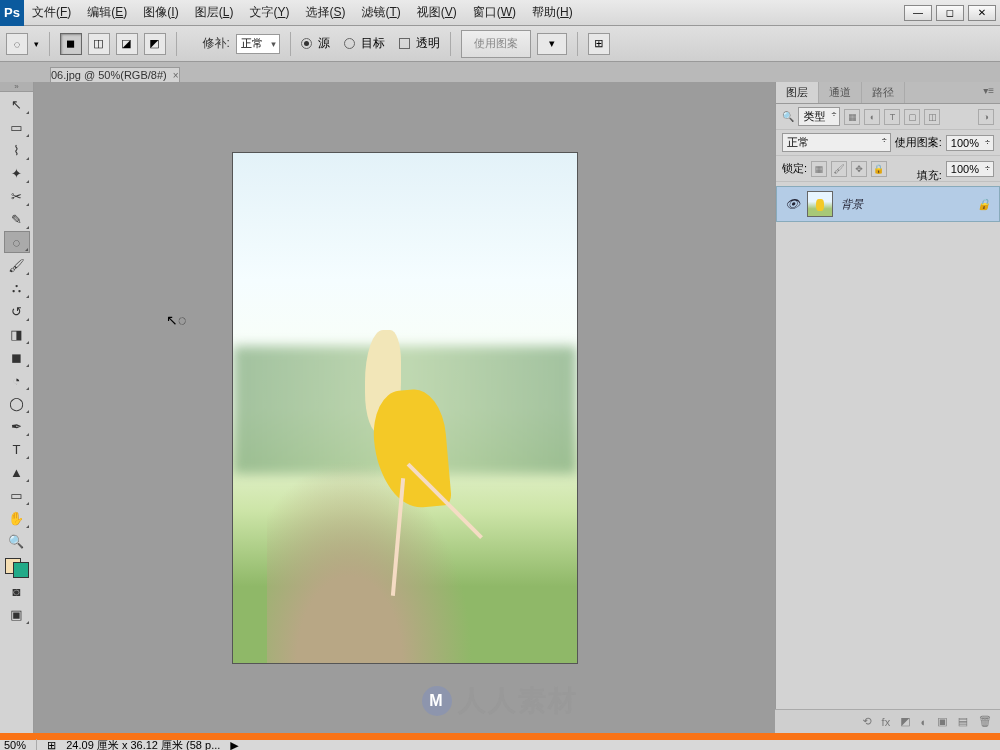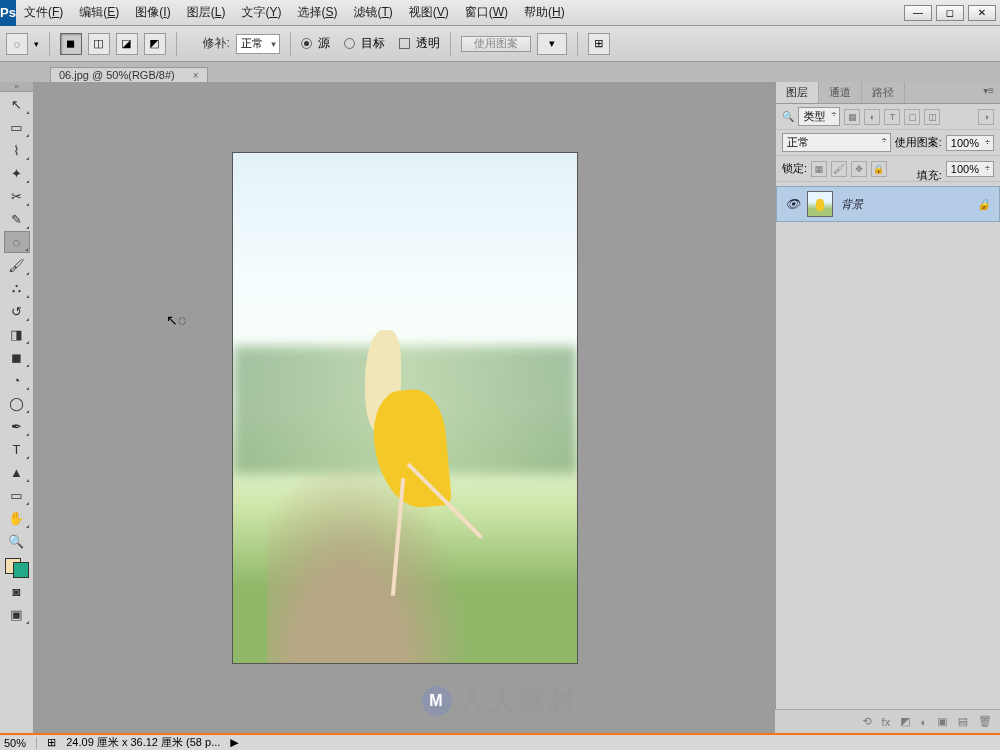--- a/index.html
+++ b/index.html
@@ -1,41 +1,41 @@
 <!DOCTYPE html>
 <html><head>
 <meta charset="utf-8">
 <style>
 * { margin: 0; padding: 0; box-sizing: border-box; font-family: "Microsoft YaHei", sans-serif; }
 body { width: 1000px; height: 750px; overflow: hidden; background: #535353; position: relative; }
 
 
 .menubar { height: 26px; background: linear-gradient(#eaeaea, #d8d8d8); display: flex; align-items: center; border-bottom: 1px solid #999; font-size: 12px; }
-.ps-logo { width: 16px; height: 26px; background: #0b5a9e; color: #fff; display: flex; align-items: center; justify-content: center; font-weight: bold; font-size: 13px; }
+.ps-logo { width: 24px; height: 26px; background: #0b5a9e; color: #fff; display: flex; align-items: center; justify-content: center; font-weight: bold; font-size: 13px; }
 .menu-item { padding: 0 8px; cursor: default; color: #222; text-align: center; }
 .menu-item .u { text-decoration: underline; }
 .win-controls { margin-left: auto; display: flex; gap: 4px; padding-right: 4px; }
 .win-btn { width: 28px; height: 16px; border: 1px solid #888; background: linear-gradient(#fafafa,#ddd); font-size: 10px; display: flex; align-items: center; justify-content: center; }
 
 
 .optbar { height: 36px; background: linear-gradient(#e0e0e0,#cfcfcf); border-bottom: 1px solid #999; display: flex; align-items: center; font-size: 12px; padding: 0 6px; gap: 6px; }
 .opt-icon { width: 22px; height: 22px; border: 1px solid #999; background: #e8e8e8; display: flex; align-items: center; justify-content: center; font-size: 11px; }
 .opt-icon.sel { background: #ccc; border-color: #666; box-shadow: inset 1px 1px 2px rgba(0,0,0,.3); }
 .opt-sep { width: 1px; height: 24px; background: #aaa; margin: 0 4px; }
 .opt-label { color: #333; margin-left: 16px; }
 .opt-select { height: 20px; border: 1px solid #999; background: #fff; font-size: 11px; padding: 0 16px 0 4px; display: inline-flex; align-items: center; position: relative; }
 .opt-select::after { content: "▾"; position: absolute; right: 3px; font-size: 9px; color: #555; }
 .radio { width: 11px; height: 11px; border: 1px solid #666; border-radius: 50%; display: inline-block; position: relative; }
 .radio.checked::after { content:""; width:5px; height:5px; background:#333; border-radius:50%; position:absolute; left:2px; top:2px; }
 .cbox { width: 11px; height: 11px; border: 1px solid #666; display: inline-block; }
-.opt-btn { height: 16px; padding: 0 12px; border: 1px solid #999; background: linear-gradient(#eee,#ddd); color: #888; font-size: 11px; display: inline-flex; align-items: center; }
+.opt-btn { height: 28px; padding: 0 12px; border: 1px solid #999; background: linear-gradient(#eee,#ddd); color: #888; font-size: 11px; display: inline-flex; align-items: center; }
 
 
 .tabrow { height: 20px; background: #b9b9b9; display: flex; align-items: flex-end; padding-left: 50px; }
-.tab { background: #d3d3d3; border: 1px solid #999; border-bottom: none; padding: 1px 8px; font-size: 11px; color: #333; display: flex; align-items: center; gap: 18px; }
+.tab { background: #d3d3d3; border: 1px solid #999; border-bottom: none; padding: 1px 0; font-size: 11px; color: #333; display: flex; align-items: center; gap: 6px; }
 .tab .x { font-size: 10px; color: #666; }
 
 
 .mainarea { position: absolute; left: 0; top: 82px; right: 0; bottom: 17px; display: flex; }
 .toolbox { width: 34px; background: #d3d3d3; border-right: 1px solid #999; }
 .tool-tab { height: 10px; background: #b0b0b0; border-bottom: 1px solid #999; display:flex; align-items:center; justify-content:center; font-size:8px; color:#666;}
 .tool { width: 26px; height: 22px; margin: 1px auto; display: flex; align-items: center; justify-content: center; font-size: 13px; color: #333; position: relative; }
 .tool.sel { background: #aaa; border: 1px solid #888; }
 .tool .tri { position: absolute; right: 1px; bottom: 1px; width: 0; height: 0; border-left: 3px solid transparent; border-bottom: 3px solid #555; }
 .swatch { width: 24px; height: 20px; margin: 6px auto 2px; position: relative; }
@@ -68,21 +68,21 @@
 .layers-list { padding: 4px 0; }
 .layer { height: 36px; background: #b4cce6; display: flex; align-items: center; gap: 8px; padding: 0 8px; font-size: 11px; font-style: italic; color: #223; border: 1px solid #8ab; }
 .eye { width: 14px; font-size: 12px; }
 .thumb { width: 26px; height: 26px; border: 1px solid #666; background: linear-gradient(180deg,#e8f5ff 40%,#a8c878 70%); position:relative; }
 .thumb::after{content:""; position:absolute; left:35%; top:30%; width:30%; height:50%; background:#f4c927; border-radius:40%;}
 .lock { margin-left: auto; font-size: 11px; color: #666; }
 .panel-bottom { position: absolute; bottom: 17px; right: 0; width: 225px; height: 24px; background: #cfcfcf; border-top: 1px solid #aaa; display: flex; align-items: center; justify-content: flex-end; gap: 10px; padding: 0 8px; font-size: 11px; color: #666; }
 .panel-bottom span { opacity:.8; }
 
 
-.statusbar { position: absolute; left: 0; right: 0; bottom: 0; height: 17px; background: #d8d8d8; border-top: 2px solid #f97316; display: flex; align-items: center; font-size: 11px; gap: 10px; padding: 0 4px; }
+.statusbar { position: absolute; left: 0; right: 0; bottom: 0; height: 17px; background: #d8d8d8; border-top: 7px solid #f97316; display: flex; align-items: center; font-size: 11px; gap: 10px; padding: 0 4px; }
 .status-field { border-right: 1px solid #aaa; padding-right: 10px; }
 .watermark { position: absolute; bottom: 30px; left: 50%; transform: translateX(-50%); font-size: 28px; color: rgba(150,150,150,.5); font-weight: bold; letter-spacing: 2px; display: flex; align-items: center; gap: 6px; pointer-events: none; }
 .watermark .wm-ic { width: 30px; height: 30px; border-radius: 50%; background: rgba(120,140,200,.4); display:flex;align-items:center;justify-content:center;font-size:16px;color:#fff;}
 </style>
 </head>
 <body>
 
 <div class="menubar">
   <div class="ps-logo">Ps</div>
   <div class="menu-item"><span>文件</span>(<span class="u">F</span>)</div>

